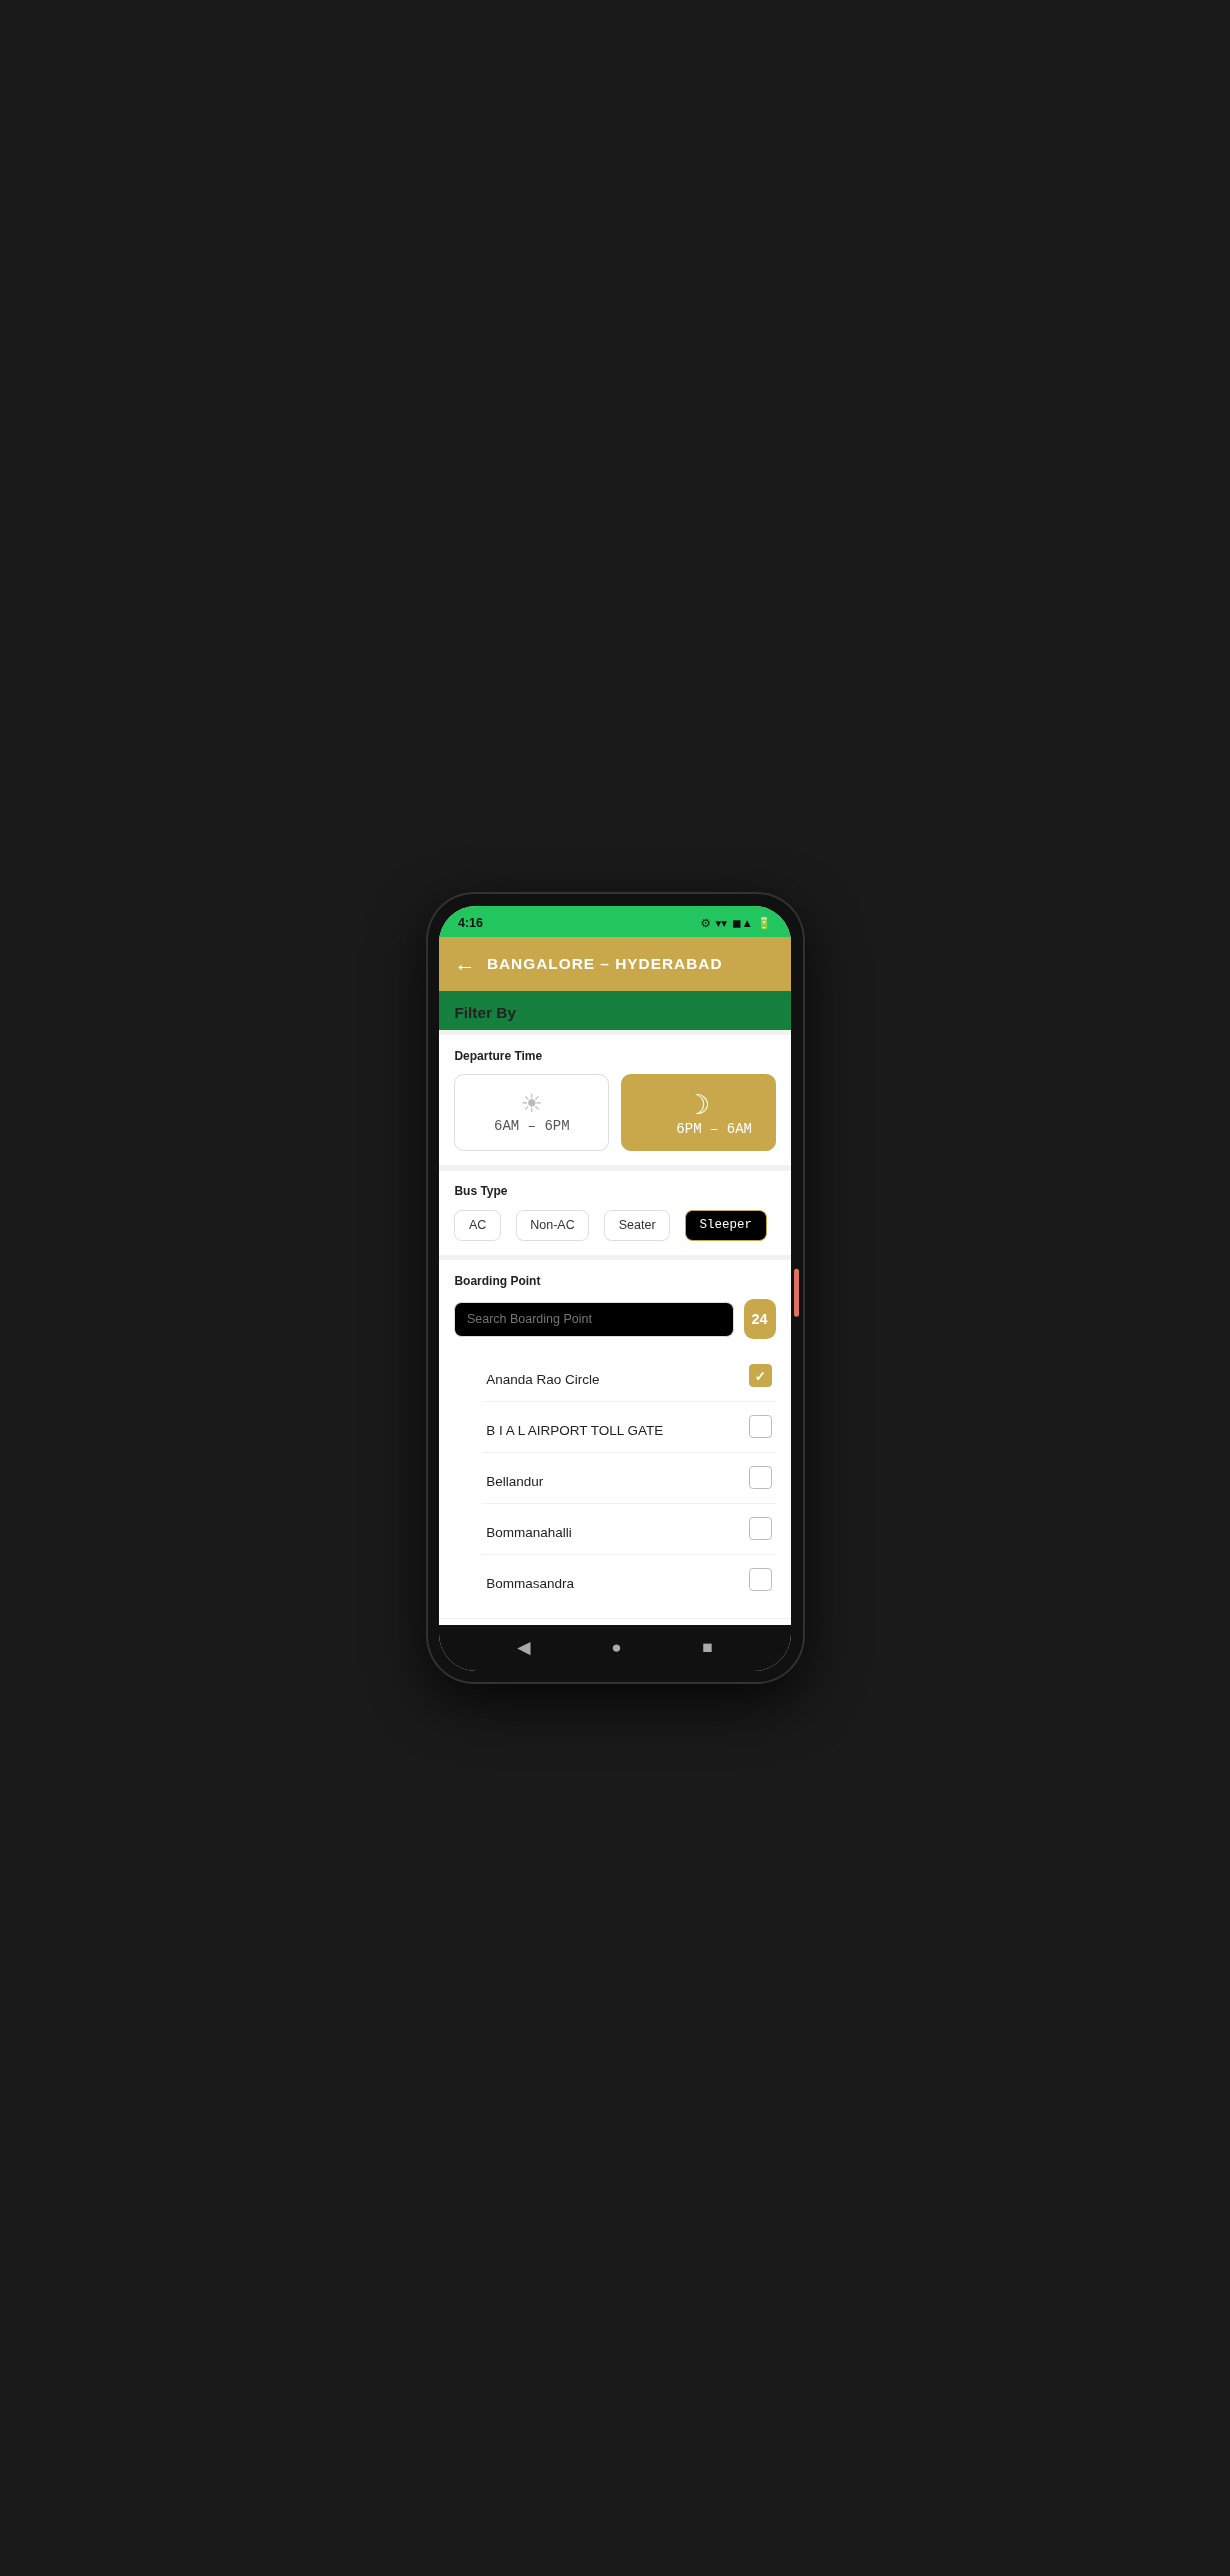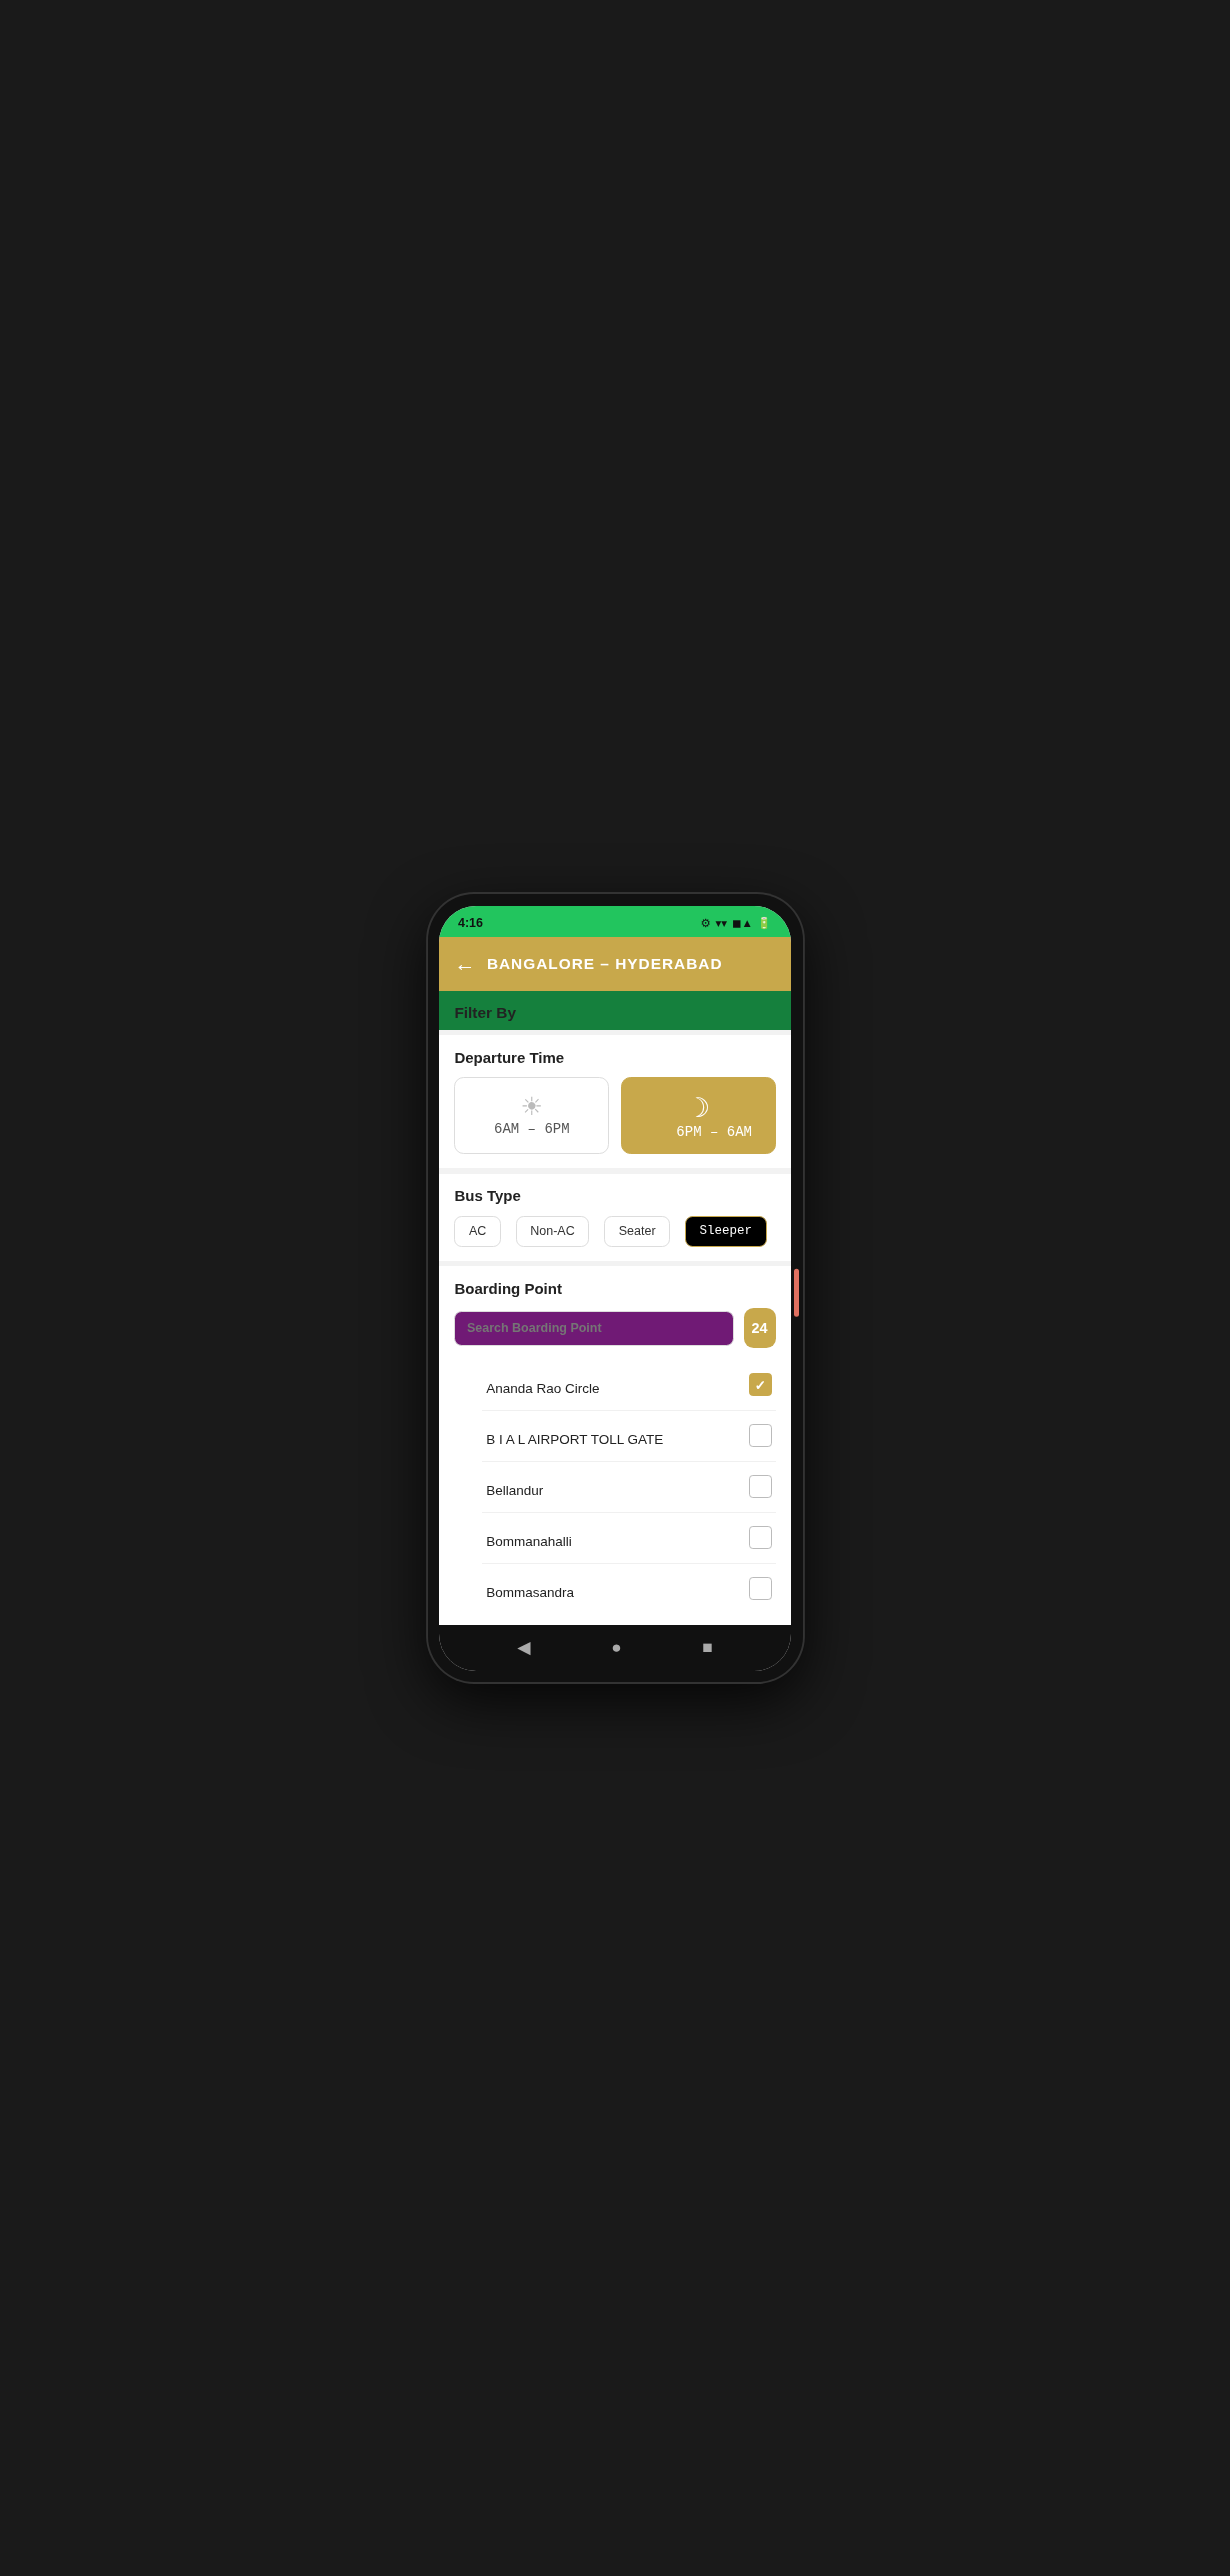--- a/index.html
+++ b/index.html
@@ -88,21 +88,21 @@
       font-weight: 700;
       color: #222;
     }
     
     .departure-section {
       background: white;
       margin: 5.8px 0 0;
       padding: 13.5px 15.4px;
     }
     .subsection-title {
-      font-size: 15px;
+      font-size: 12px;
       font-weight: 600;
       color: #222;
       margin-bottom: 11.5px;
     }
     .time-options {
       display: flex;
       gap: 11.5px;
     }
     .time-card {
       flex: 1;
@@ -169,22 +169,21 @@
       margin-bottom: 11.5px;
     }
     .search-input {
       flex: 1;
       border: 1.4px solid #ddd;
       border-radius: 7.7px;
       padding: 9.6px 11.5px;
       font-size: 12.5px;
       color: #aaa;
       outline: none;
-      background: #701a75;
-      font-weight: bold;
+      background: #000000;
     }
     .count-badge {
       background: #c8a84b;
       color: white;
       border-radius: 9.6px;
       width: 32px;
       height: 40px;
       display: flex;
       align-items: center;
       justify-content: center;

